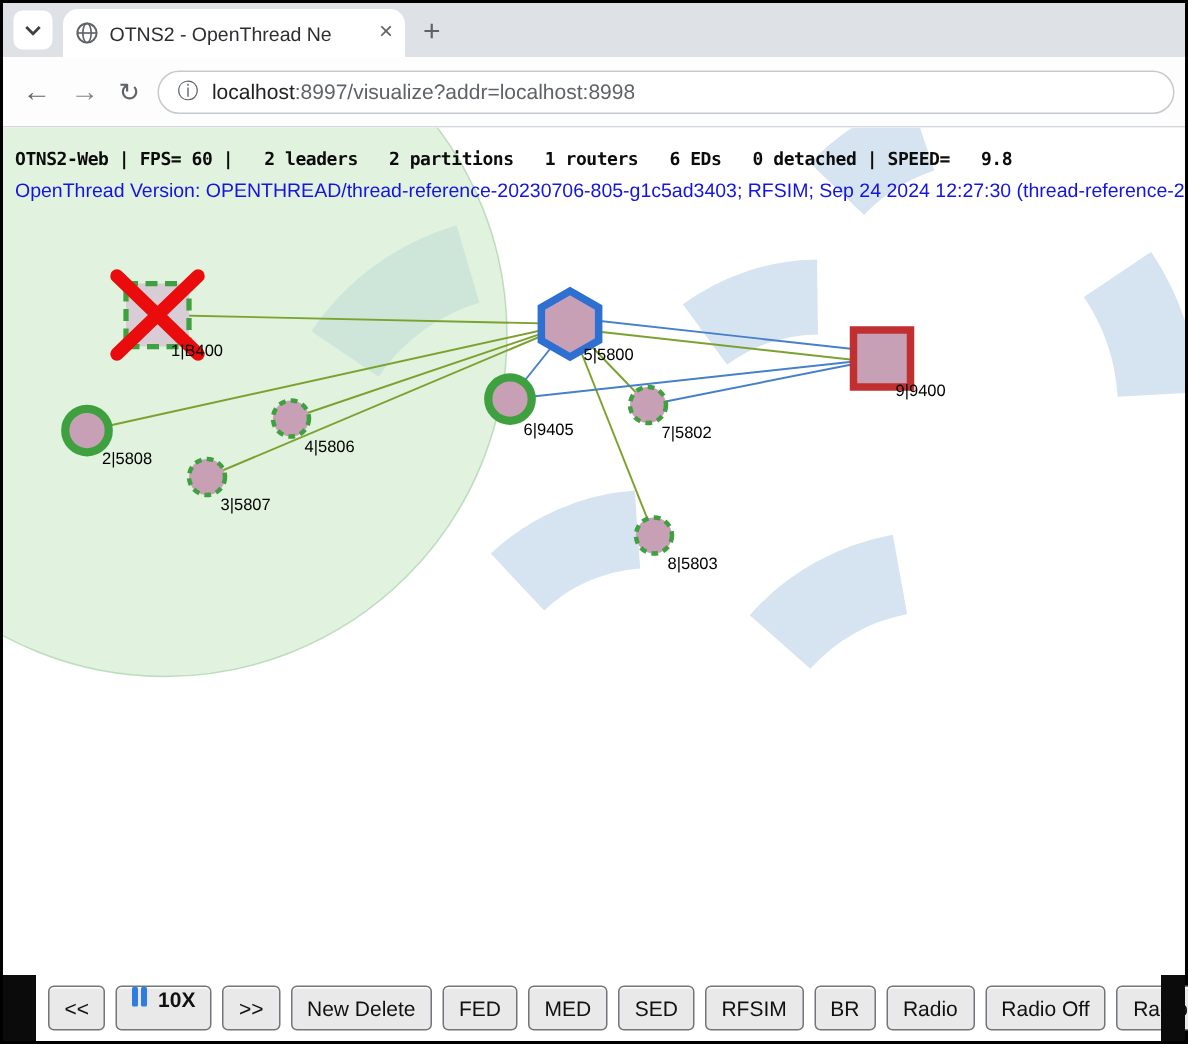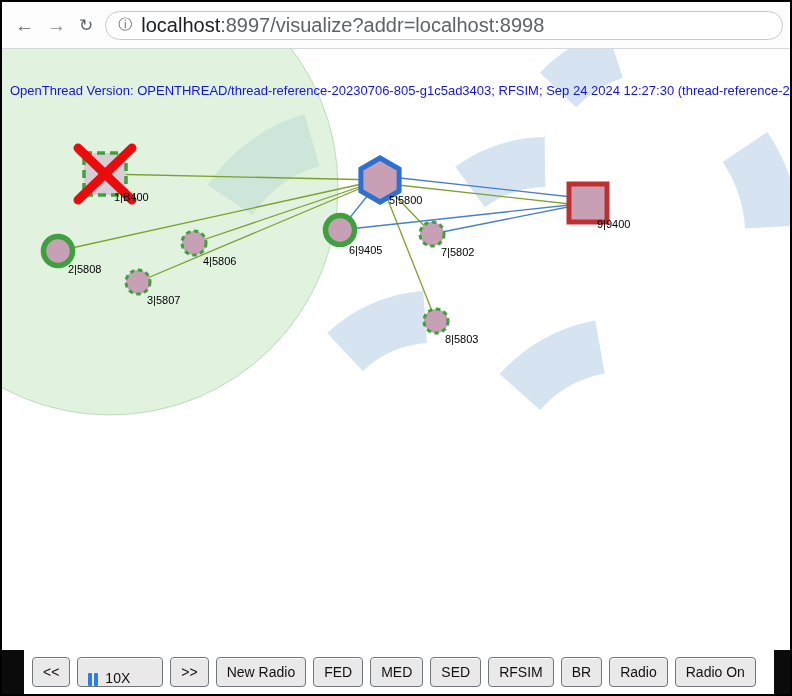--- a/index.html
+++ b/index.html
@@ -21,21 +21,21 @@
   
   .navbar{height:47px;background:#fdfdfe;display:flex;align-items:center;flex:0 0 auto;
           border-bottom:1px solid #d4d7db;box-sizing:border-box;}
   .nav-ic{color:#5f6368;margin-left:13px;line-height:1;}
   .nav-ic.back{font-size:19px;}
   .nav-ic.fwd{font-size:19px;color:#82878c;}
   .nav-ic.reload{font-size:17px;}
   .urlbar{flex:1;height:29px;margin:0 7px 0 12px;background:#fff;border:1px solid #c6cacf;
           border-radius:15px;display:flex;align-items:center;padding:0 12px;box-sizing:border-box;}
   .info-ic{font-size:14px;color:#5f6368;margin-right:9px;}
-  .url{font-size:20px;white-space:nowrap;overflow:hidden;}
+  .url{font-size:14px;white-space:nowrap;overflow:hidden;}
   .url .host{color:#202124;}
   .url .rest{color:#5f6368;}
 
   
   .content{flex:1;position:relative;background:#fff;overflow:hidden;}
   #net-svg{position:absolute;left:0;top:0;}
   #net-svg text{font-family:"Liberation Sans",sans-serif;font-size:11px;fill:#000;}
   .status{position:absolute;left:8px;top:14px;font-family:"DejaVu Sans Mono",monospace;
           font-size:12px;font-weight:700;color:#0c0c0c;white-space:pre;letter-spacing:-0.3px;}
   .version{position:absolute;left:8px;top:34px;font-size:13px;color:#1414e0;
@@ -43,30 +43,49 @@
 
   
   .toolbar{height:44px;background:#fff;display:flex;align-items:center;gap:7px;
            padding-left:30px;position:relative;flex:0 0 auto;box-sizing:border-box;}
   .corner{position:absolute;top:0;bottom:0;background:#0b0b0b;}
   .corner.left{left:0;width:22px;}
   .corner.right{right:0;width:16px;}
   .tb{height:30px;background:#e9e9ea;border:1px solid #72757a;border-radius:4px;
       font-family:"Liberation Sans",sans-serif;font-size:14px;color:#111;
       padding:0 10px;box-shadow:inset 0 1px 0 #fff;white-space:nowrap;}
-  .tb.speed{width:86px;display:inline-flex;align-items:flex-end;justify-content:flex-start;gap:7px;}
+  .tb.speed{width:86px;display:inline-flex;align-items:flex-start;justify-content:flex-start;gap:7px;font-weight:bold;}
   .pause-icon{display:inline-flex;gap:2px;}
   .pause-icon i{display:inline-block;width:4px;height:13px;background:#2f7de1;border-radius:1px;}
 </style>
 </head>
 <body>
 
 <div class="screen">
   <div class="browser">
 
+    <div class="tabstrip">
+      <div class="menu-btn">
+        <svg width="14" height="12" viewBox="0 0 14 12">
+          <polyline points="2.5,4 7,8.5 11.5,4" fill="none" stroke="#3c4043" stroke-width="1.8"></polyline>
+        </svg>
+      </div>
+      <div class="tab">
+        <span class="favicon">
+          <svg width="16" height="16" viewBox="0 0 16 16">
+            <circle cx="8" cy="8" r="6.4" fill="none" stroke="#5f6368" stroke-width="1.3"></circle>
+            <ellipse cx="8" cy="8" rx="2.8" ry="6.4" fill="none" stroke="#5f6368" stroke-width="1.1"></ellipse>
+            <line x1="1.6" y1="8" x2="14.4" y2="8" stroke="#5f6368" stroke-width="1.1"></line>
+          </svg>
+        </span>
+        <span class="tab-title">OTNS2 - OpenThread Ne</span>
+        <span class="tab-close">×</span>
+      </div>
+      <div class="newtab">+</div>
+    </div>
 
     <div class="navbar">
       <span class="nav-ic back">←</span>
       <span class="nav-ic fwd">→</span>
       <span class="nav-ic reload">↻</span>
       <div class="urlbar">
         <span class="info-ic">ⓘ</span>
         <span class="url"><span class="host">localhost</span><span class="rest">:8997/visualize?addr=localhost:8998</span></span>
       </div>
     </div>
@@ -123,39 +142,41 @@
           </g>
           <g>
             <circle cx="434" cy="272" r="12" fill="#c8a0b6" stroke="#3fa03f" stroke-width="3" stroke-dasharray="4.5 3.5"></circle>
             <text x="443" y="294" fill="#000000">8|5803</text>
           </g>
           <g>
             <rect x="567" y="135" width="38" height="38" fill="#c8a0b6" stroke="#c03030" stroke-width="5"></rect>
             <text x="595" y="179" fill="#000000">9|9400</text>
           </g>
         </svg>
+      <div class="status">OTNS2-Web | FPS= 60 |   2 leaders   2 partitions   1 routers   6 EDs   0 detached | SPEED=   9.8</div>
       <div class="version">OpenThread Version: OPENTHREAD/thread-reference-20230706-805-g1c5ad3403; RFSIM; Sep 24 2024 12:27:30 (thread-reference-20230706-80</div>
     </div>
 
     <div class="toolbar">
       <div class="corner left"></div>
       <button class="tb">&lt;&lt;</button>
       <button class="tb speed">
         <span class="pause-icon">
             <i></i>
             <i></i>
           </span>
         <span>10X</span>
       </button>
       <button class="tb">&gt;&gt;</button>
-      <button class="tb">New Radio</button>
+      <button class="tb">New Delete</button>
       <button class="tb">FED</button>
       <button class="tb">MED</button>
       <button class="tb">SED</button>
       <button class="tb">RFSIM</button>
       <button class="tb">BR</button>
       <button class="tb">Radio</button>
+      <button class="tb">Radio Off</button>
       <button class="tb">Radio On</button>
       <div class="corner right"></div>
     </div>
 
   </div>
 </div>
 
 </body></html>

